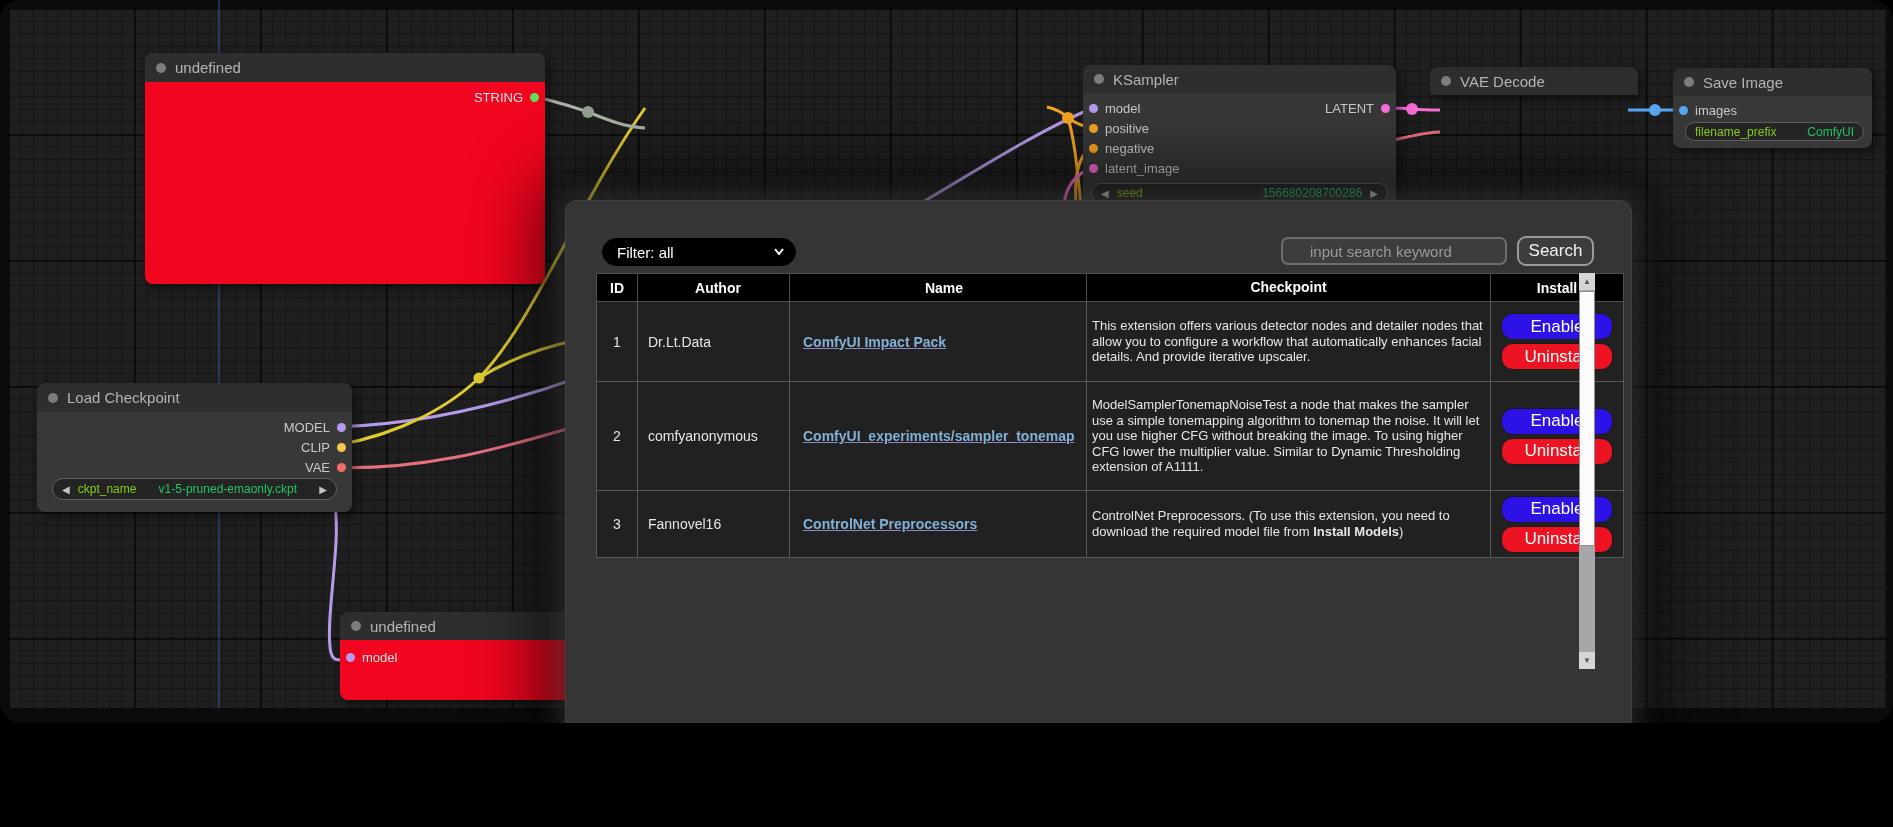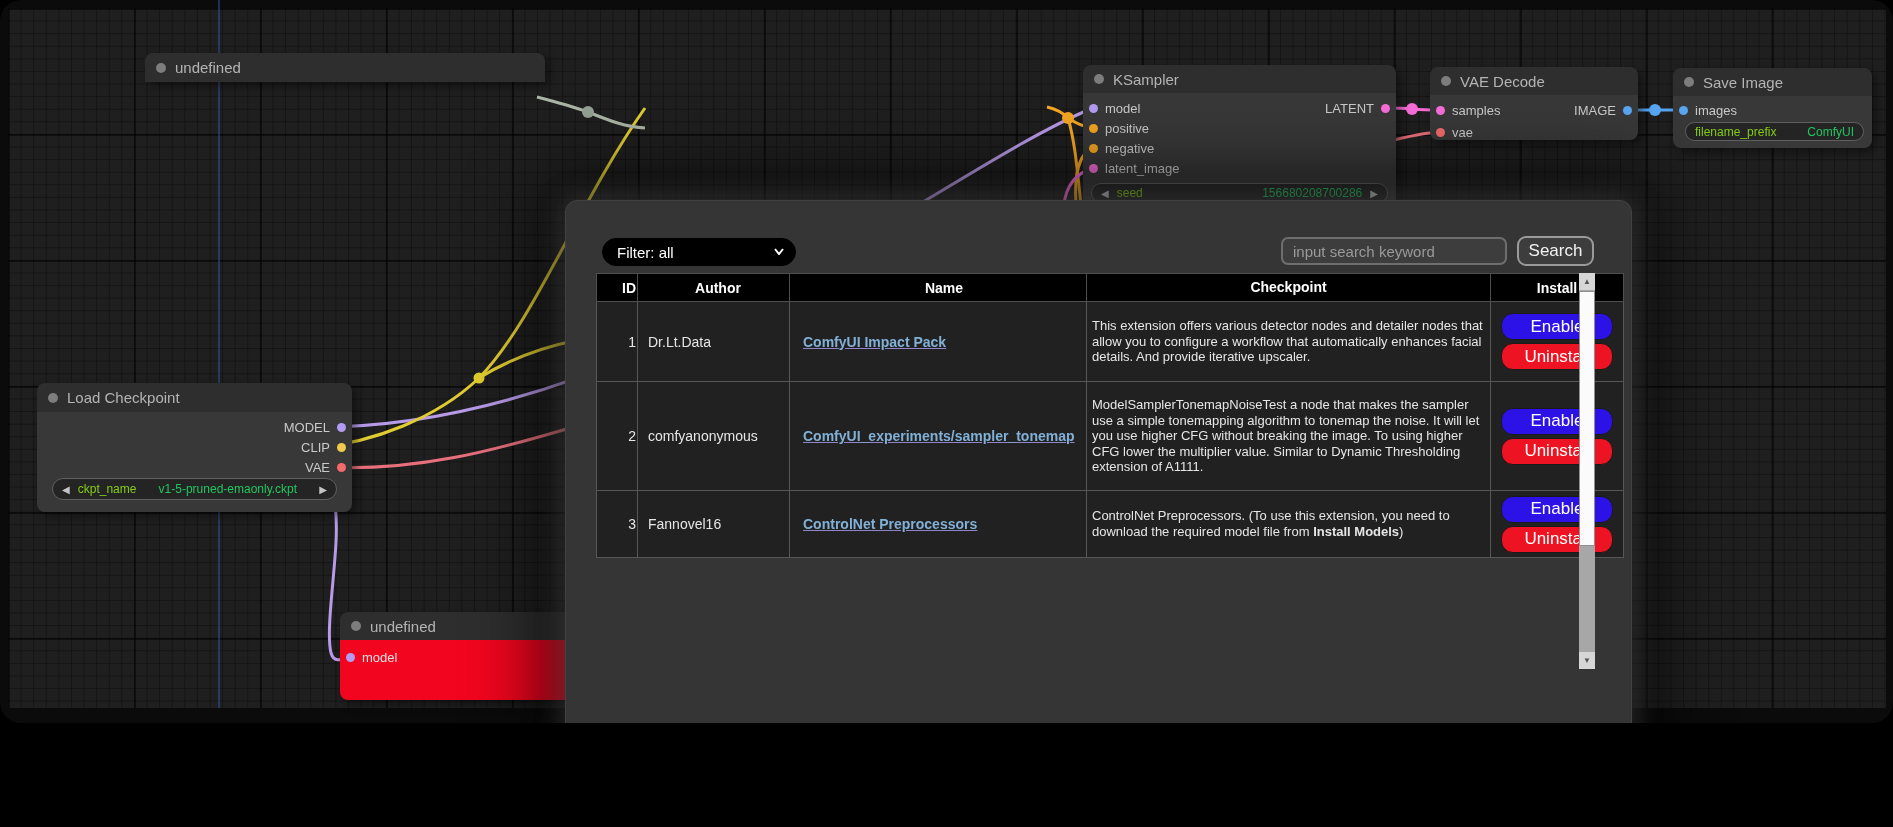--- a/index.html
+++ b/index.html
@@ -51,34 +51,34 @@
   .warrow{color:#c4c4c4;font-size:10px;}
   
   .modal{position:absolute;left:565px;top:200px;width:1065px;height:570px;background:#353535;border:1px solid #414141;
     border-radius:12px;z-index:10;
     box-shadow:0 0 26px 6px rgba(150,150,150,.22),0 0 70px 25px rgba(0,0,0,.65);}
   .filter-wrap{position:absolute;left:36px;top:37px;width:194px;height:28px;}
   .filter-wrap select{width:100%;height:100%;appearance:none;-webkit-appearance:none;background:#000;color:#fff;
     border:1px solid #000;border-radius:14px;padding:0 14px;font-size:15px;font-family:inherit;}
   .filter-chevron{position:absolute;right:12px;top:10px;width:10px;height:7px;pointer-events:none;}
   .search-input{position:absolute;left:715px;top:36px;width:226px;height:28px;background:#3d3d3d;color:#f97316;
-    border:2px solid #6e6e6e;border-radius:7px;padding:0 10px;font-size:15px;font-family:inherit;box-sizing:border-box;}
+    border:2px solid #6e6e6e;border-radius:7px;padding:0 27px;font-size:15px;font-family:inherit;box-sizing:border-box;}
   .search-input::placeholder{color:#9a9a9a;}
   .search-btn{position:absolute;left:951px;top:35px;width:77px;height:30px;background:#3d3d3d;color:#f2f2f2;
     border:2px solid #9a9a9a;border-radius:9px;font-size:17px;font-family:inherit;}
   .close-btn{position:absolute;left:32px;top:531px;width:64px;height:30px;background:#3d3d3d;color:#ececec;
     border:2px solid #868686;border-radius:8px;font-size:17px;font-family:inherit;}
   .table-area{position:absolute;left:30px;top:72px;width:999px;height:396px;}
   table.ext{border-collapse:collapse;width:983px;table-layout:fixed;}
   table.ext th{background:#000;color:#fff;font-size:14px;font-weight:bold;height:21px;border:1px solid #4f4f4f;}
   table.ext td{background:#212121;border:1px solid #575757;vertical-align:middle;color:#e6e6e6;}
   table.ext tr:nth-child(1) td{height:73px;}
   table.ext tr:nth-child(2) td{height:102px;}
   table.ext tr:nth-child(3) td{height:60px;}
-  .c-id{width:38px;text-align:right;font-size:14px;}
+  .c-id{width:38px;text-align:center;font-size:14px;}
   .c-author{width:140px;padding-left:10px;font-size:14px;}
   .c-name{width:282px;padding-left:13px;font-size:14px;}
   .c-desc{width:393px;padding:3px 5px;font-size:13px;line-height:15.6px;color:#ececec;}
   .c-install{width:130px;text-align:center;}
   .ext-link{color:var(--link,#82b1d8);font-weight:bold;text-decoration:underline;text-decoration-color:#8f86c9;}
   .btn-enable,.btn-uninstall{display:block;width:112px;height:27px;margin:3px auto;border-radius:12px;color:#fff;
     font-size:17px;font-family:inherit;border:1px solid #1a1a1a;}
   .btn-enable{background:var(--enable,#2d12e8);}
   .btn-uninstall{background:var(--uninstall,#ee1322);}
   
@@ -114,20 +114,26 @@
     <circle cx="1412" cy="109" r="6" fill="#f76dd8"></circle>
     <circle cx="1655" cy="110" r="6" fill="#58a6f2"></circle>
     <path d="M336,533 L345,542 L336,551 L327,542 Z" fill="#b79ae8"></path>
   </svg>
 
   <div class="node red" style="left:145px;top:53px;width:400px;">
     <div class="node-title" style="height:29px;">
       <span class="title-dot"></span>
       <span>undefined</span>
     </div>
+    <div class="node-body" style="height:202px;">
+      <div class="slot out onred" style="top:6px;">
+        <span>STRING</span>
+        <span class="dot pc-green"></span>
+      </div>
+    </div>
   </div>
 
 
   <div class="node" style="left:1083px;top:65px;width:313px;">
     <div class="node-title">
       <span class="title-dot"></span>
       <span>KSampler</span>
     </div>
     <div class="node-body" style="height:114px;">
       <div class="slot in" style="top:6px;">
@@ -157,34 +163,20 @@
         <span class="wvalue">156680208700286</span>
         <span class="warrow">▶</span>
       </div>
     </div>
   </div>
 
   <div class="node" style="left:1430px;top:67px;width:208px;">
     <div class="node-title">
       <span class="title-dot"></span>
       <span>VAE Decode</span>
-    </div>
-    <div class="node-body" style="height:45px;">
-      <div class="slot in" style="top:6px;">
-        <span class="dot pc-pink"></span>
-        <span>samples</span>
-      </div>
-      <div class="slot in" style="top:28px;">
-        <span class="dot pc-salmon"></span>
-        <span>vae</span>
-      </div>
-      <div class="slot out" style="top:6px;">
-        <span>IMAGE</span>
-        <span class="dot pc-blue"></span>
-      </div>
     </div>
   </div>
 
   <div class="node" style="left:1673px;top:68px;width:199px;">
     <div class="node-title">
       <span class="title-dot"></span>
       <span>Save Image</span>
     </div>
     <div class="node-body" style="height:52px;">
       <div class="slot in" style="top:5px;">

